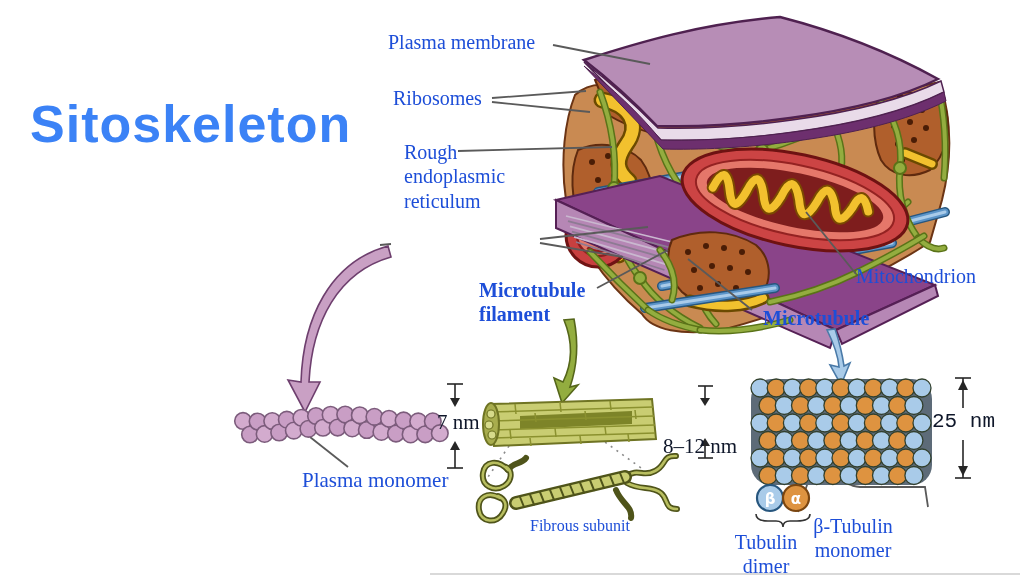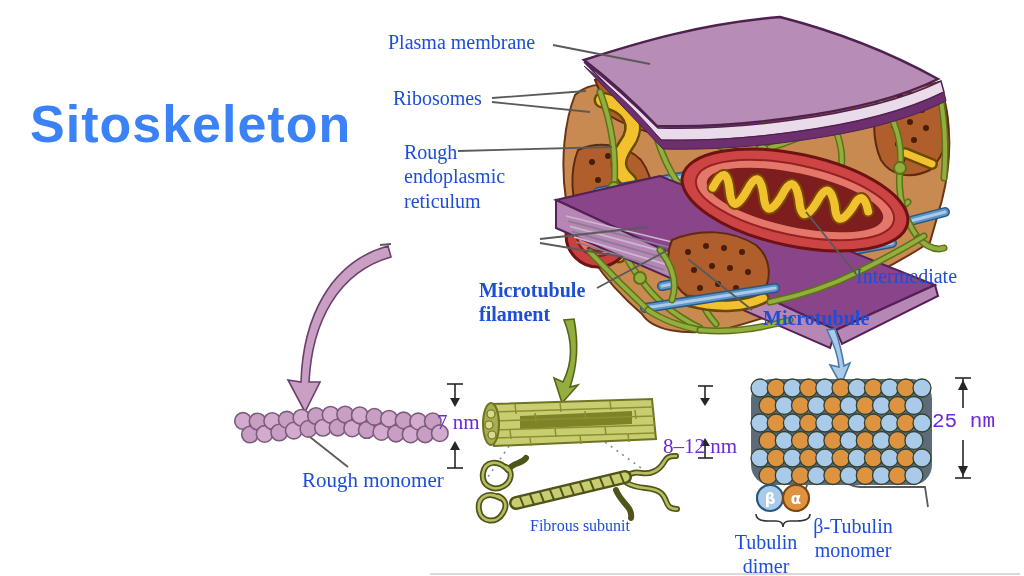--- a/index.html
+++ b/index.html
@@ -5,21 +5,21 @@
   html,body{margin:0;padding:0;}
   #stage{position:relative;width:1024px;height:576px;background:#ffffff;overflow:hidden;
          font-family:"Liberation Serif", serif;}
   #art{position:absolute;left:0;top:0;}
   .lbl{position:absolute;color:#1d4ed8;font-size:20px;line-height:1.22;white-space:nowrap;}
   .lbl.wrap{white-space:normal;}
   .lbl.bold{font-weight:bold;}
   .lbl.center{text-align:center;}
   #title{position:absolute;left:30px;top:94px;font-family:"Liberation Sans",sans-serif;
          font-weight:bold;font-size:52px;letter-spacing:1px;color:#3b82f6;}
-  .dim{position:absolute;color:#6d28d9;font-size:21px;white-space:nowrap;}
+  .dim{position:absolute;color:#0f172a;font-size:21px;white-space:nowrap;}
 </style>
 </head>
 <body>
 
 <div id="stage">
 
 <svg id="art" width="1024" height="576" viewBox="0 0 1024 576">
 
   <g>
 
@@ -444,24 +444,24 @@
   <path d="M430,574 L1020,574" stroke="#cccccc" stroke-width="1.5"></path>
 </svg>
 
 <div id="title">Sitoskeleton</div>
 
 <div class="lbl" style="left:388px;top:30px;">Plasma membrane</div>
 <div class="lbl" style="left:393px;top:86px;">Ribosomes</div>
 <div class="lbl wrap" style="left:388px;top:140px;width:132px;margin-left:16px;">Rough endoplasmic reticulum</div>
 <div class="lbl bold wrap" style="left:479px;top:278px;width:130px;">Microtubule filament</div>
 <div class="lbl bold" style="left:763px;top:306px;">Microtubule</div>
-<div class="lbl" style="left:856px;top:264px;">Intermediate</div>
+<div class="lbl" style="left:856px;top:264px;">Mitochondrion</div>
 
 <div class="dim" style="left:437px;top:410px;">7 nm</div>
-<div class="lbl" style="left:302px;top:468px;font-size:21px;">Rough monomer</div>
+<div class="lbl" style="left:302px;top:468px;font-size:21px;">Plasma monomer</div>
 
 <div class="dim" style="left:663px;top:434px;">8–12 nm</div>
 <div class="lbl wrap center" style="left:520px;top:516px;width:120px;font-size:16px;">Fibrous subunit</div>
 
 <div class="dim" style="left:932px;top:410px;font-family:Liberation Mono, monospace;">25 nm</div>
 <div class="lbl wrap center" style="left:720px;top:514px;width:92px;margin-top:16px;">Tubulin dimer</div>
 <div class="lbl wrap center" style="left:806px;top:514px;width:94px;">β-Tubulin monomer</div>
 
 </div>
 

